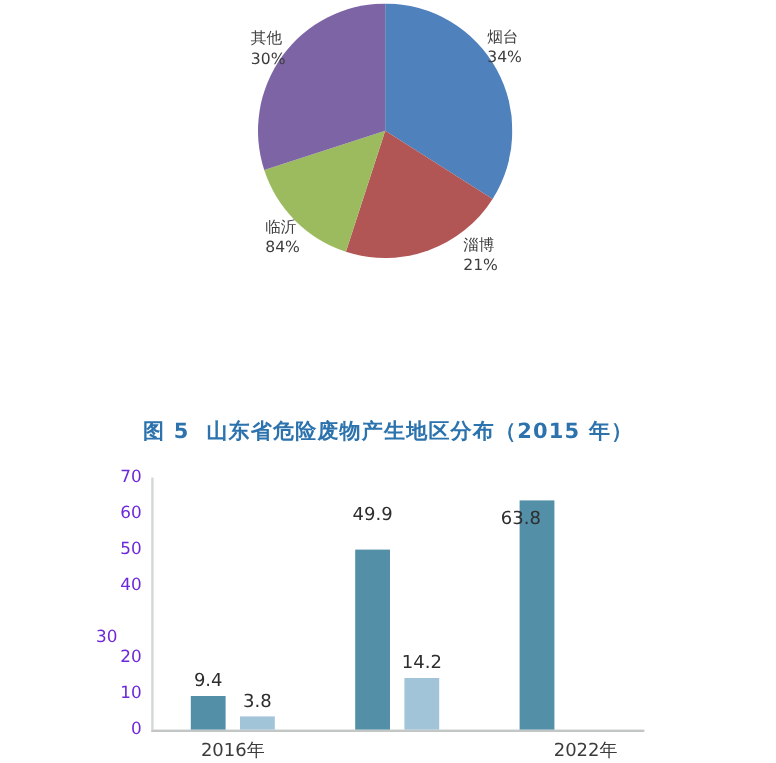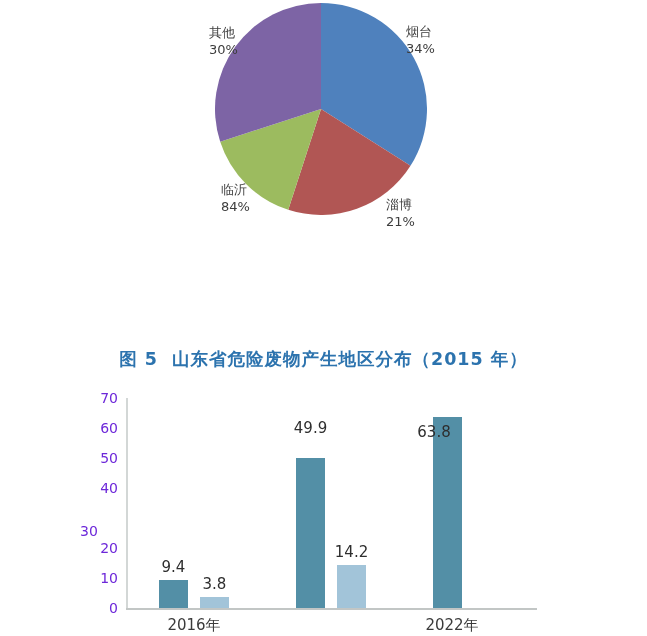--- a/index.html
+++ b/index.html
@@ -86,18 +86,18 @@
       <div class="ytick" style="top: 1px;">70</div>
       <div class="xlabel" style="left: 134px;">2016年</div>
       <div class="bar" style="left: 159px; width: 29px; height: 28.2px; top: 191.8px; background: rgb(83, 143, 166);"></div>
       <div class="vlabel" style="left: 138.5px; top: 169.8px;">9.4</div>
       <div class="bar" style="left: 200px; width: 29px; height: 11.4px; top: 208.6px; background: rgb(162, 196, 217);"></div>
       <div class="vlabel" style="left: 179.5px; top: 186.6px;">3.8</div>
       <div class="bar" style="left: 296px; width: 29px; height: 149.7px; top: 70.3px; background: rgb(83, 143, 166);"></div>
       <div class="vlabel" style="left: 275.5px; top: 31px;">49.9</div>
       <div class="bar" style="left: 337px; width: 29px; height: 42.6px; top: 177.4px; background: rgb(162, 196, 217);"></div>
       <div class="vlabel" style="left: 316.5px; top: 155.4px;">14.2</div>
-      <div class="xlabel" style="left: 392px;">2022年</div>
+      <div class="xlabel" style="left: 428px;">2022年</div>
       <div class="bar" style="left: 433px; width: 29px; height: 191.4px; top: 28.6px; background: rgb(83, 143, 166);"></div>
       <div class="vlabel" style="left: 399px; top: 6.6px; margin-top: 28px;">63.8</div>
     </div>
 
 </div>
 
 </body></html>

